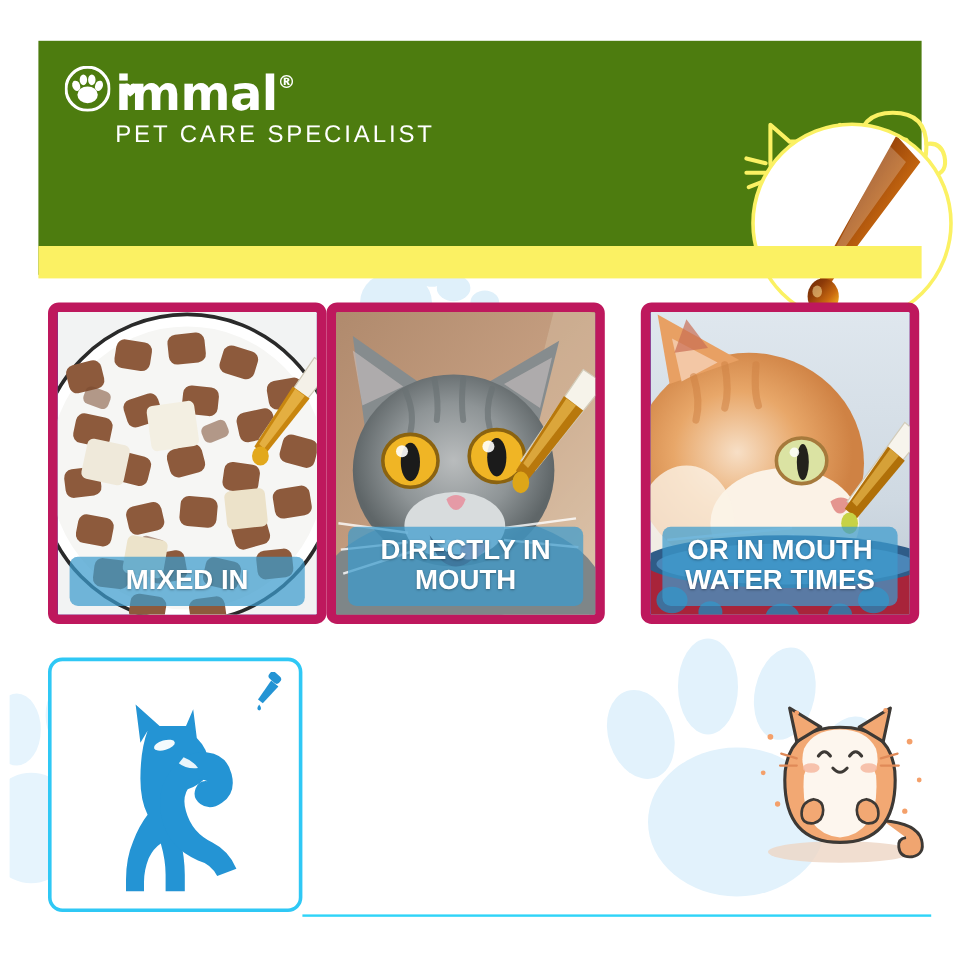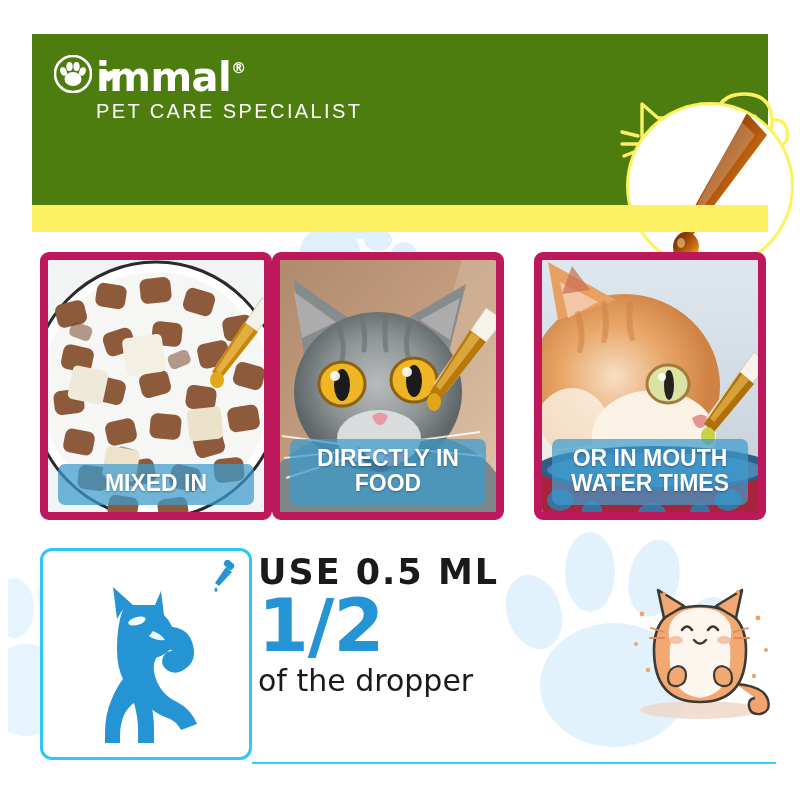--- a/index.html
+++ b/index.html
@@ -345,21 +345,21 @@
           <g>
             <path d="M206 48 L224 60 L166 132 L154 124 Z" fill="#f6f3ea" stroke="#d2ccba" stroke-width="1"></path>
             <path d="M190 70 L206 82 L160 140 L150 132 Z" fill="#b8780c"></path>
             <path d="M192 72 L200 78 L160 130 L156 126 Z" fill="#f1c45b" opacity=".6"></path>
             <ellipse cx="154" cy="142" rx="7" ry="9" fill="#dea618"></ellipse>
           </g>
         </svg>
       </div>
       <div class="cap">
         <div>DIRECTLY IN</div>
-        <div>FOOD</div>
+        <div>MOUTH</div>
       </div>
     </div>
 
     <div class="panel p3">
       <div class="photo">
         <svg width="226" height="262" viewBox="0 0 226 262" preserveAspectRatio="xMidYMid slice">
           <defs>
             <linearGradient id="bg3" x1="0" y1="0" x2="0" y2="1">
               <stop offset="0%" stop-color="#dfe7ee"></stop>
                 <stop offset="60%" stop-color="#cfd9e2"></stop>
@@ -449,25 +449,20 @@
                    q16 2 20 18 q4 16 -8 24 q-10 7 -18 1 q-7 -5 -4 -13
                    q3 -7 10 -6 q-8 -4 -14 3 q-8 9 -4 22 q5 18 22 26
                    q14 7 20 22 l-16 6 q-5 -10 -16 -13z"></path>
           <ellipse cx="68" cy="46" rx="9" ry="4" fill="#fff" opacity=".95" transform="rotate(-16 68 46)"></ellipse>
           <path d="M84 56 q8 3 12 9 q-10 1 -16 -4z" fill="#fff" opacity=".9"></path>
         </g>
       </svg>
     </div>
   </div>
 
-  <div class="dosage">
-    <div class="dose1">USE 0.5 ML</div>
-    <div class="dose2">1/2</div>
-    <div class="dose3">of the dropper</div>
-  </div>
 
   <div class="cute-cat">
     <svg width="178" height="150" viewBox="0 0 178 150">
       <ellipse cx="92" cy="138" rx="60" ry="9" fill="#edd6c4" opacity=".8"></ellipse>
 
       <path d="M128 112 q28 2 32 16 q3 12 -8 14 q-10 1 -11 -8 q-1 -7 6 -8" fill="#f0a570" stroke="#3d3935" stroke-width="2.4" stroke-linejoin="round"></path>
 
       <path d="M46 78 q0 -44 46 -44 q46 0 46 44 q0 52 -46 52 q-46 0 -46 -52z" fill="#f2a873" stroke="#3d3935" stroke-width="2.6"></path>
 
       <path d="M62 74 q-4 48 30 52 q34 -4 30 -52 q-6 -22 -30 -22 q-24 0 -30 22z" fill="#fdf6ee"></path>

